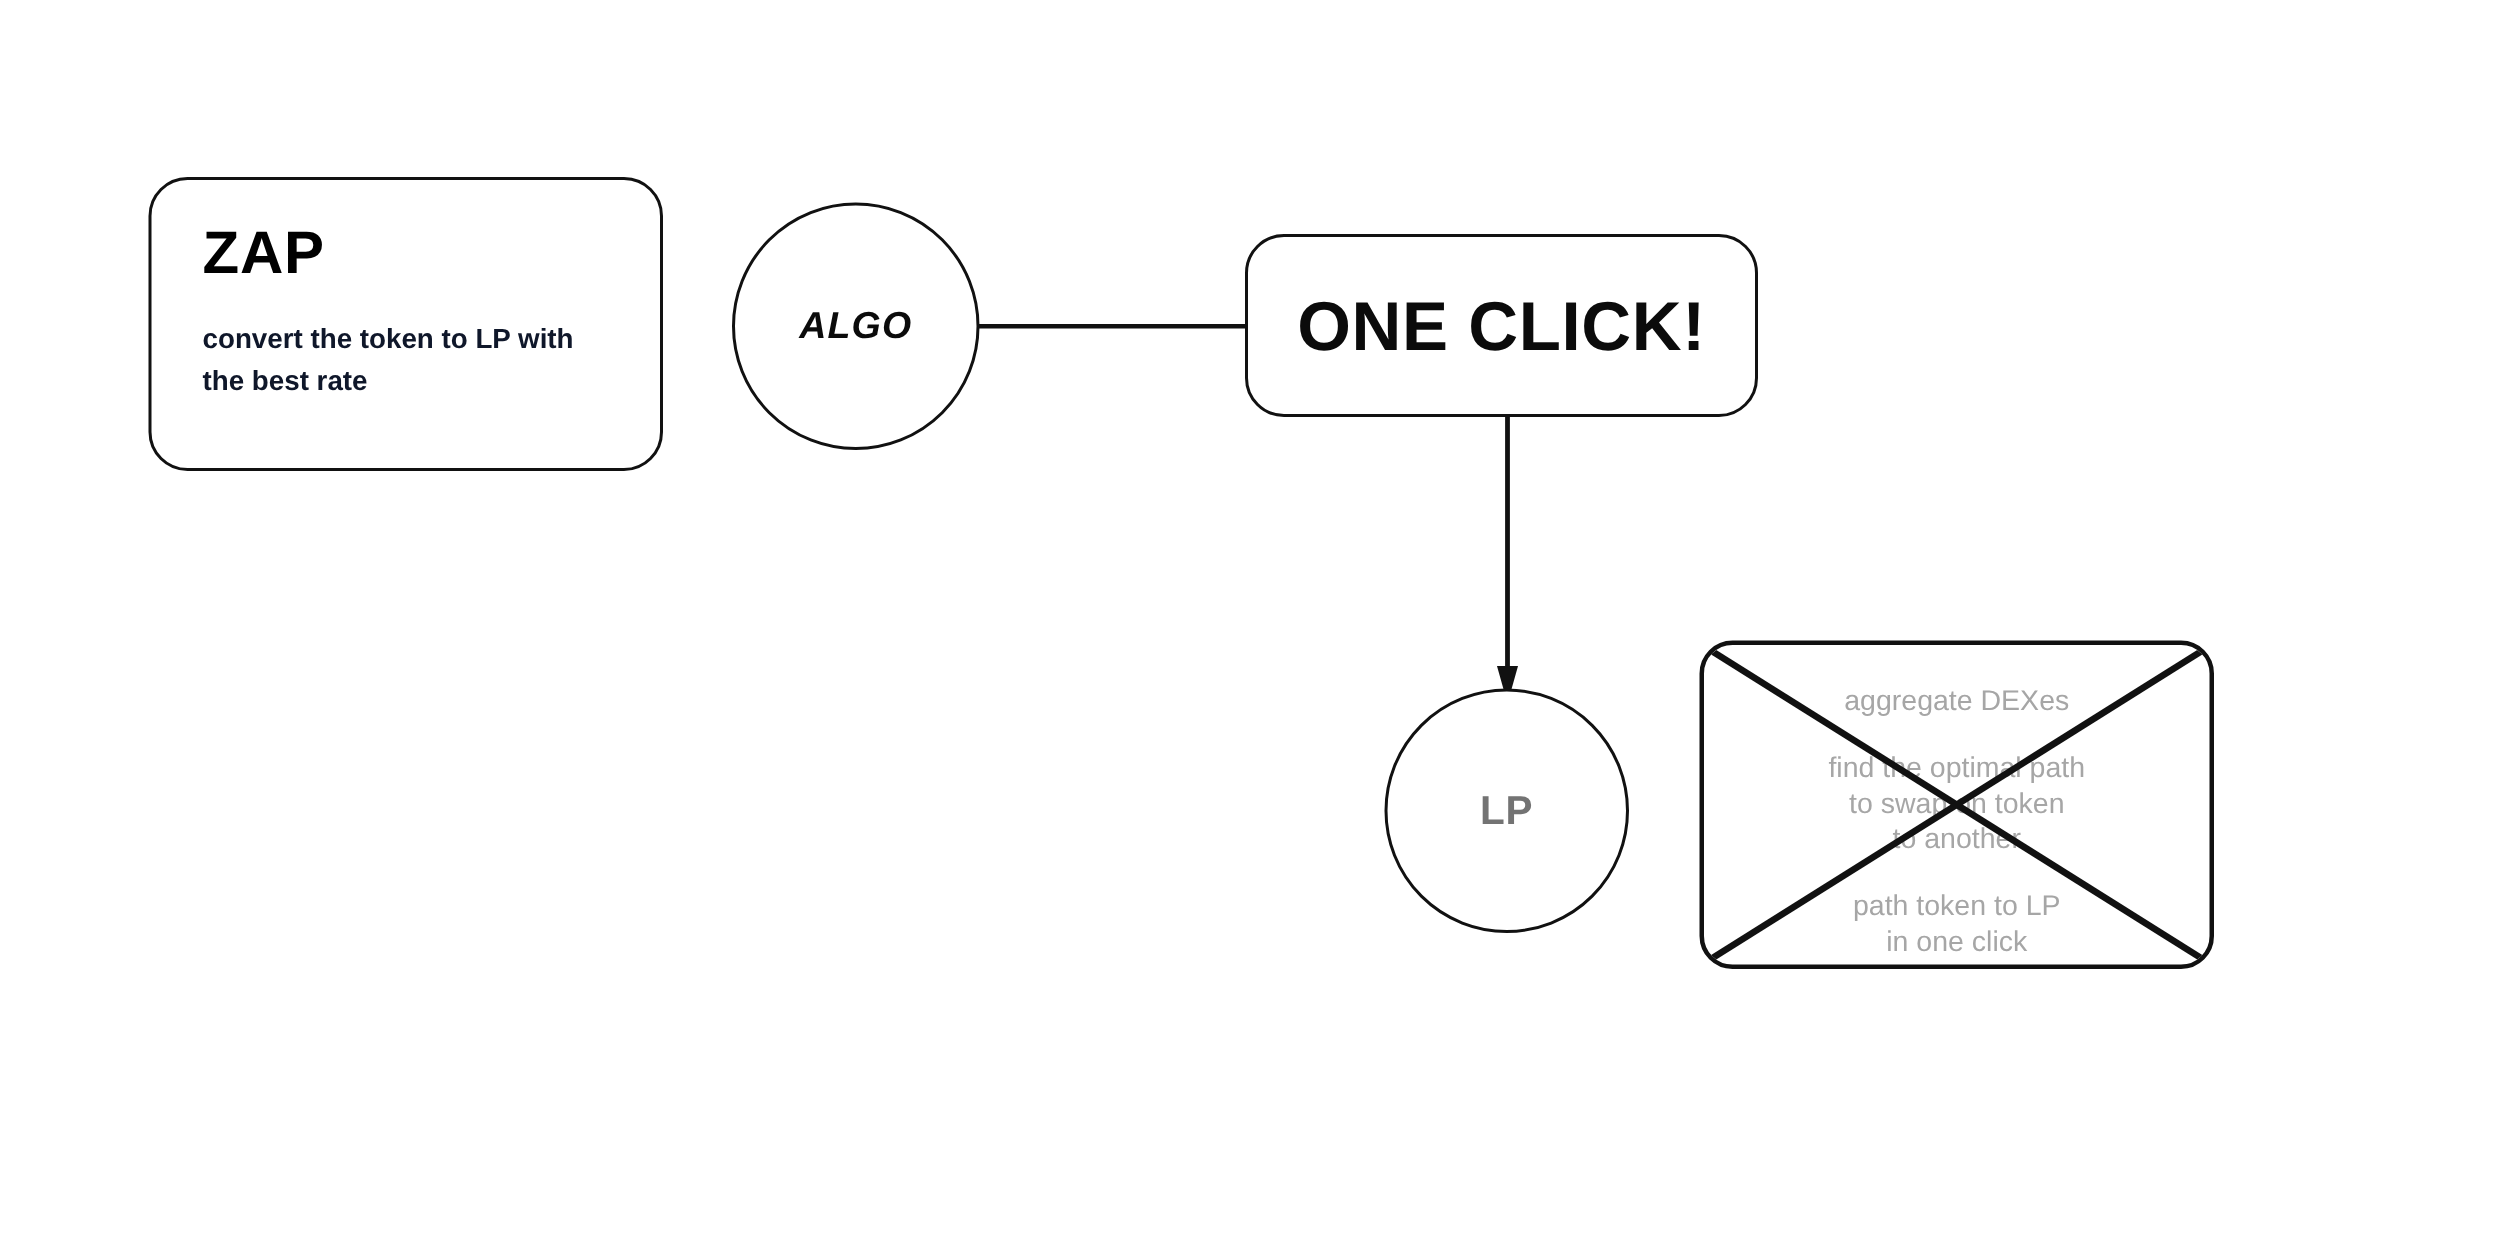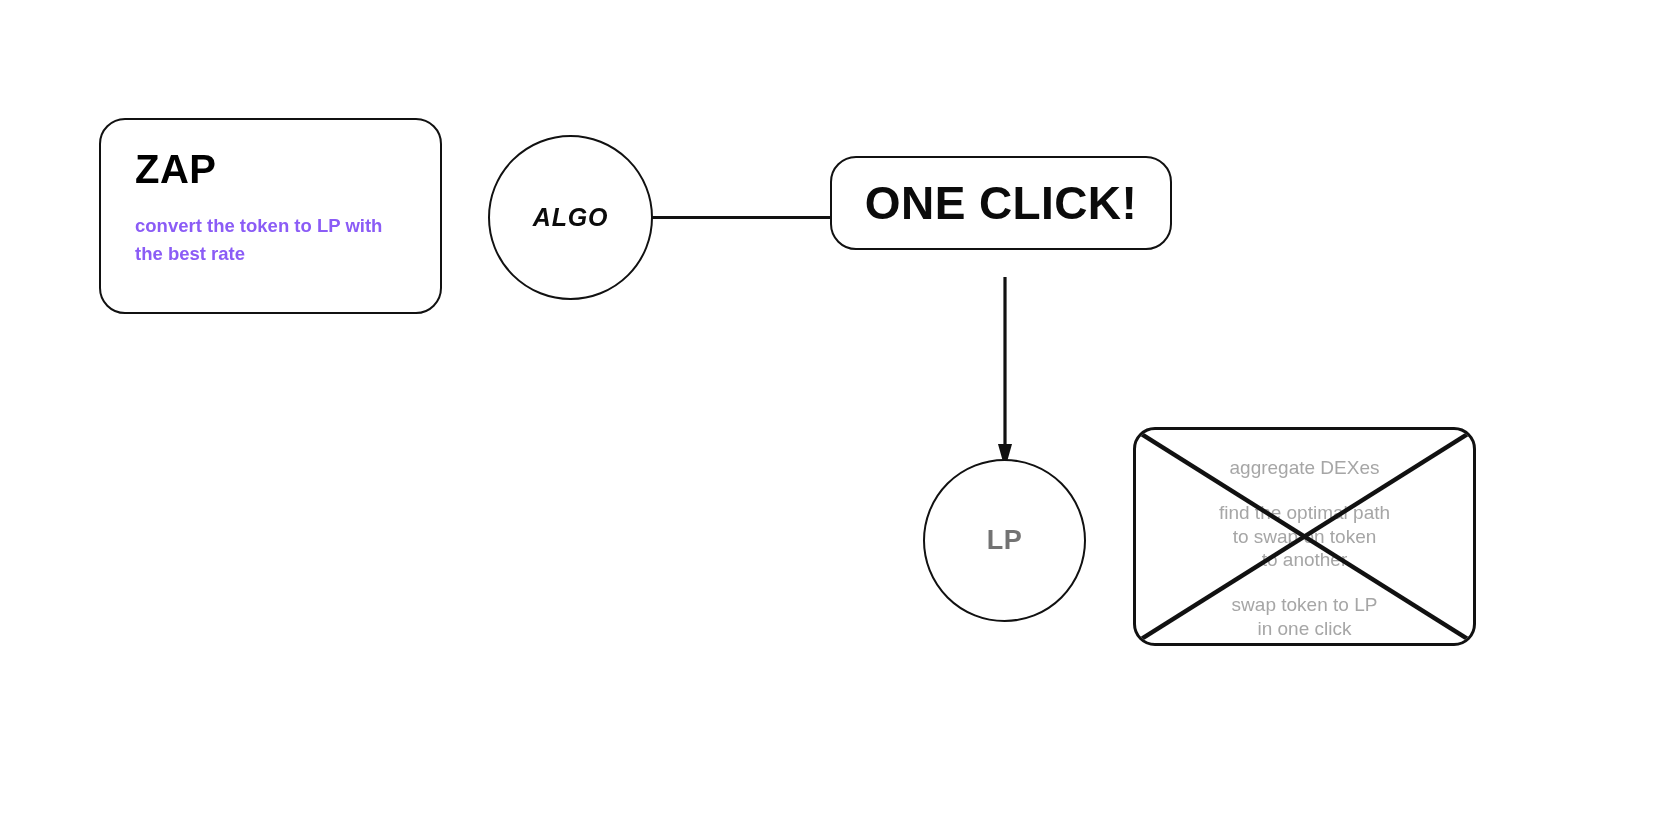--- a/index.html
+++ b/index.html
@@ -50,21 +50,21 @@
     letter-spacing: 0.5px;
     color: #000000;
     line-height: 1.05;
     margin: 6px 0 0 0;
   }
   .zap-body {
     margin-top: 22px;
     font-size: 18.5px;
     font-weight: 700;
     line-height: 1.5;
-    color: #8b5cf6;
+    color: #0f172a;
     max-width: 285px;
   }
 
   
   #algo-circle {
     left: 488px;
     top: 135px;
     width: 165px;
     height: 165px;
     border-width: 2px;
@@ -85,21 +85,21 @@
     width: 180px;
     height: 3px;
     background: #111111;
   }
 
   
   #oneclick-card {
     left: 830px;
     top: 156px;
     width: 342px;
-    height: 94px;
+    height: 122px;
     display: flex;
     align-items: center;
     justify-content: center;
   }
   .oneclick-label {
     font-size: 46px;
     font-weight: 700;
     letter-spacing: 0.4px;
     color: #0b0b0b;
     white-space: nowrap;
@@ -197,21 +197,21 @@
   <div id="lp-circle" class="node circle">
     <span class="lp-label">LP</span>
   </div>
 
   <div id="struck-card" class="node rounded-box">
     <div class="struck-text-stack">
       <div class="struck-line">aggregate DEXes</div>
       <div class="struck-line struck-gap-a">find the optimal path
 to swap on token
 to another</div>
-      <div class="struck-line struck-gap-b">swap token to LP
+      <div class="struck-line struck-gap-b">path token to LP
 in one click</div>
     </div>
     <svg id="struck-cross" viewBox="0 0 343 219" preserveAspectRatio="none">
       <line x1="2" y1="2" x2="341" y2="217" stroke="#111111" stroke-width="4.5"></line>
       <line x1="341" y1="2" x2="2" y2="217" stroke="#111111" stroke-width="4.5"></line>
     </svg>
   </div>
 
 </div>
 

